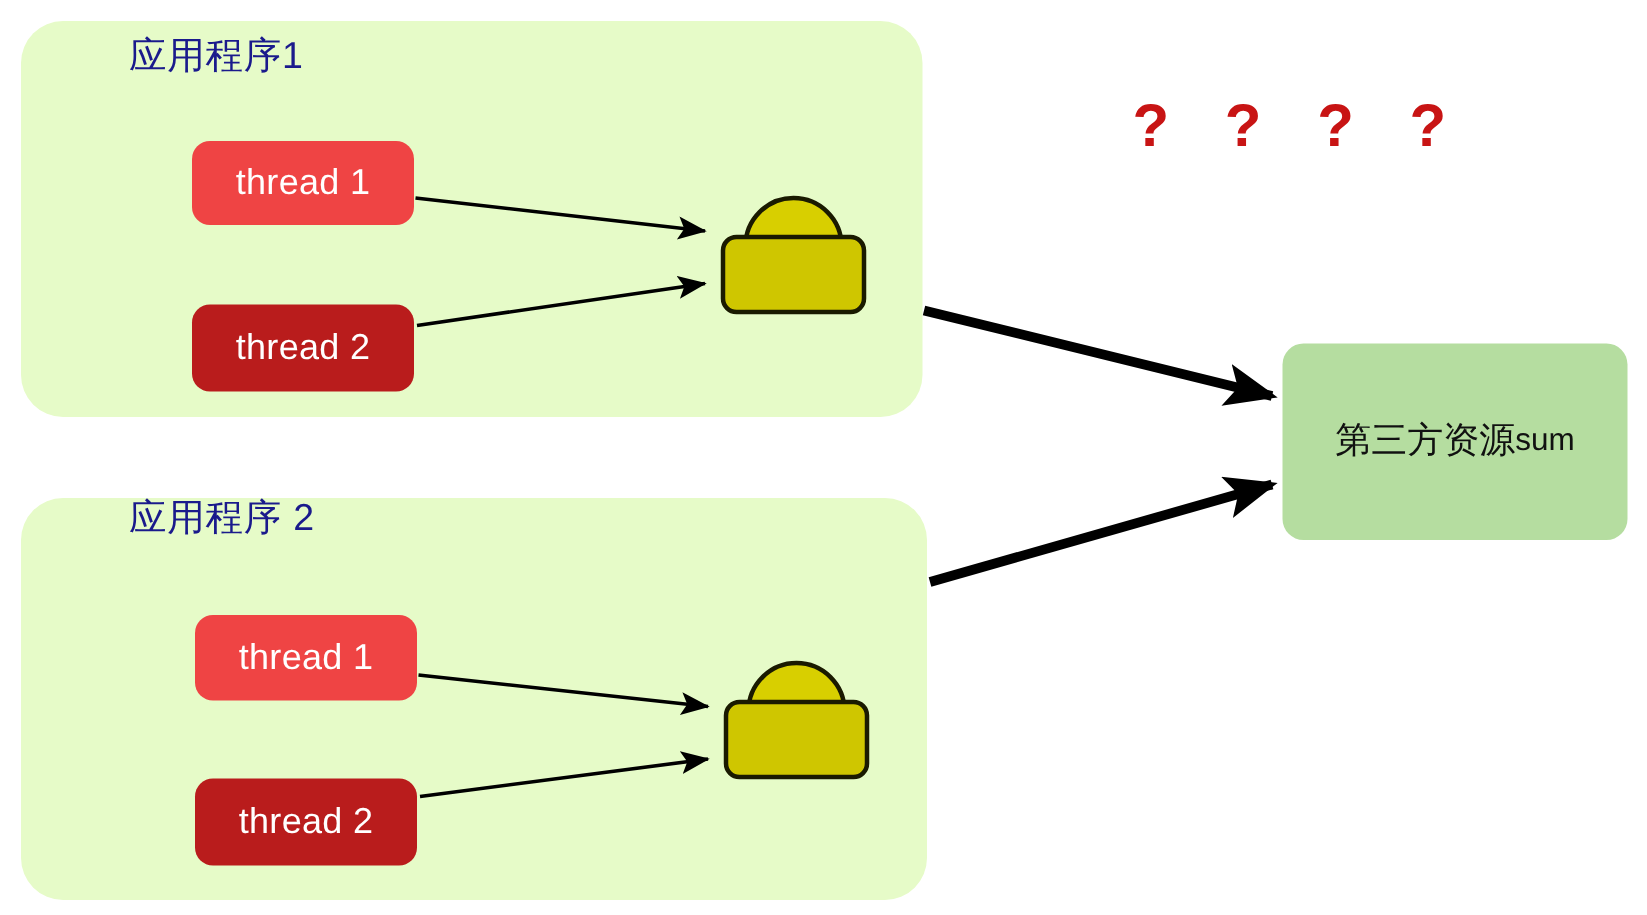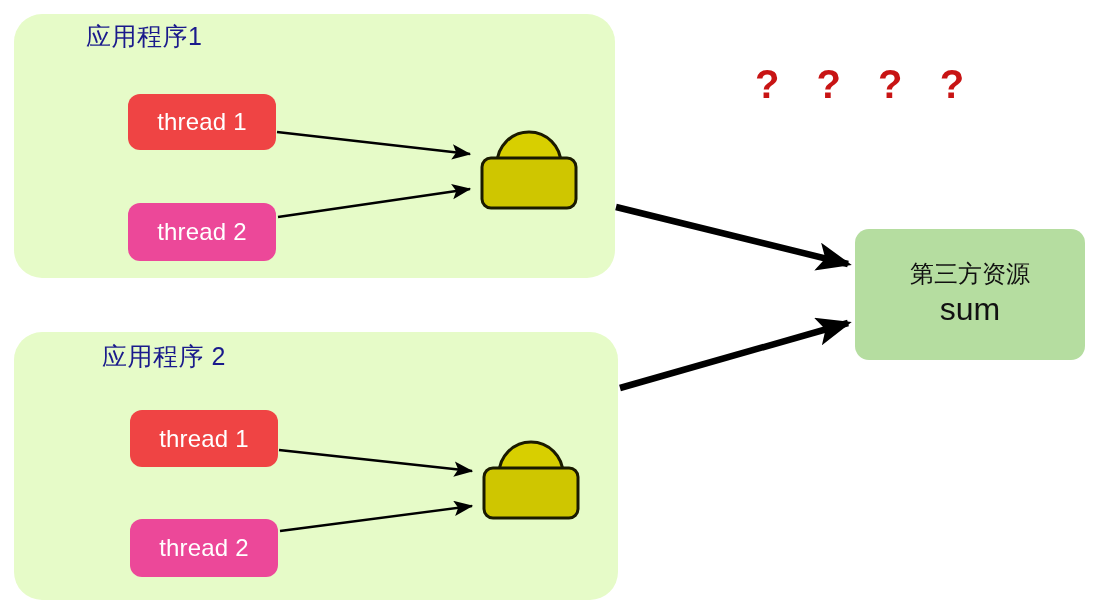--- a/index.html
+++ b/index.html
@@ -29,35 +29,35 @@
 
   .app-title {
     position: absolute;
     color: #1a1a8c;
     font-weight: normal;
     font-size: 25px;
     letter-spacing: 0.5px;
     white-space: nowrap;
   }
   #app-title-1 { left: 86px; top: 20px; }
-  #app-title-2 { left: 86px; top: 340px; margin-left: 16px; }
+  #app-title-2 { left: 86px; top: 328px; }
 
   
   .thread-box {
     position: absolute;
     border-radius: 12px;
     color: #ffffff;
     font-size: 24px;
     display: flex;
     align-items: center;
     justify-content: center;
     letter-spacing: 0.2px;
   }
   .thread-1 { background: #ef4444; }
-  .thread-2 { background: #ec4899; }
+  .thread-2 { background: #b91c1c; }
 
   #thread-1-1 { left: 128px; top: 94px;  width: 148px; height: 56px; }
   #thread-1-2 { left: 128px; top: 203px; width: 148px; height: 58px; }
   #thread-2-1 { left: 130px; top: 410px; width: 148px; height: 57px; }
   #thread-2-2 { left: 130px; top: 519px; width: 148px; height: 58px; }
 
   
   .lock-icon {
     position: absolute;
     width: 104px;
@@ -69,28 +69,28 @@
   
   #resource-box {
     position: absolute;
     left: 855px;
     top: 229px;
     width: 230px;
     height: 131px;
     background: #b5dda0;
     border-radius: 14px;
     display: flex;
-    flex-direction: column;
+    flex-direction: row;
     align-items: center;
     justify-content: center;
     color: #111111;
     line-height: 1.28;
   }
   #resource-title { font-size: 24px; }
-  #resource-sub   { font-size: 32px; }
+  #resource-sub   { font-size: 21px; }
 
   
   #question-marks {
     position: absolute;
     left: 755px;
     top: 62px;
     color: #c81414;
     font-size: 40px;
     font-weight: bold;
     letter-spacing: 13px;

